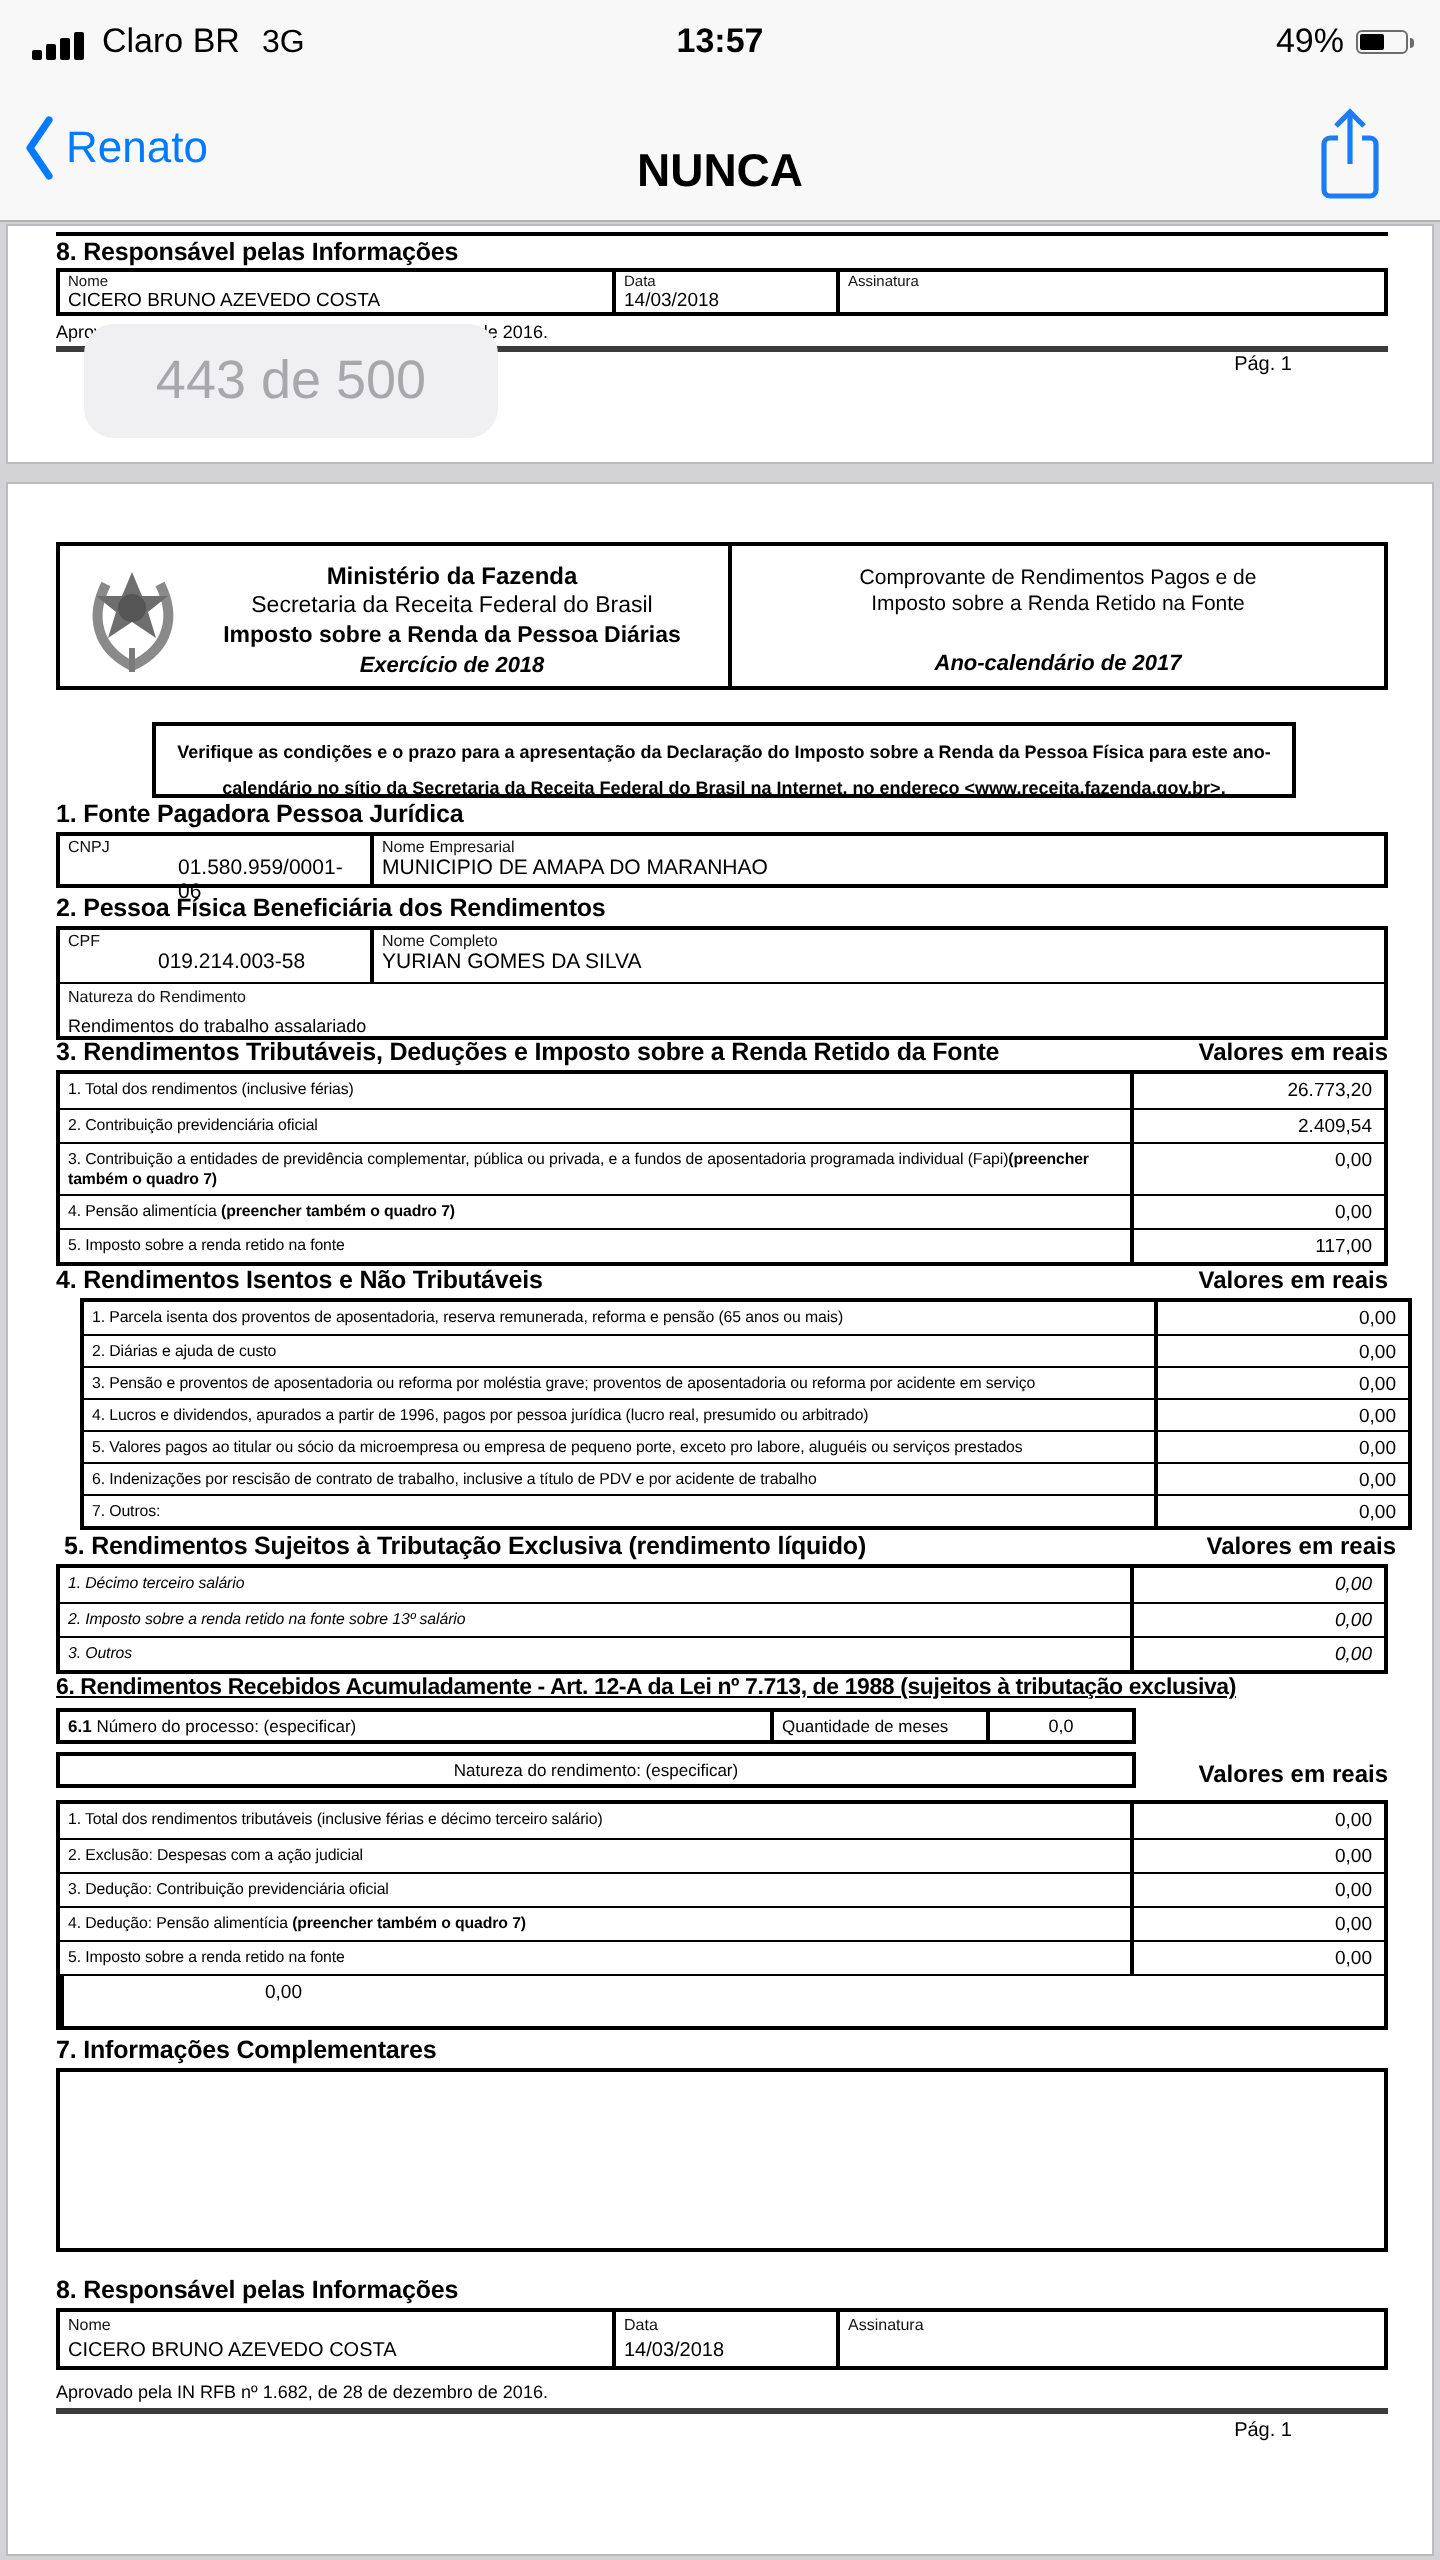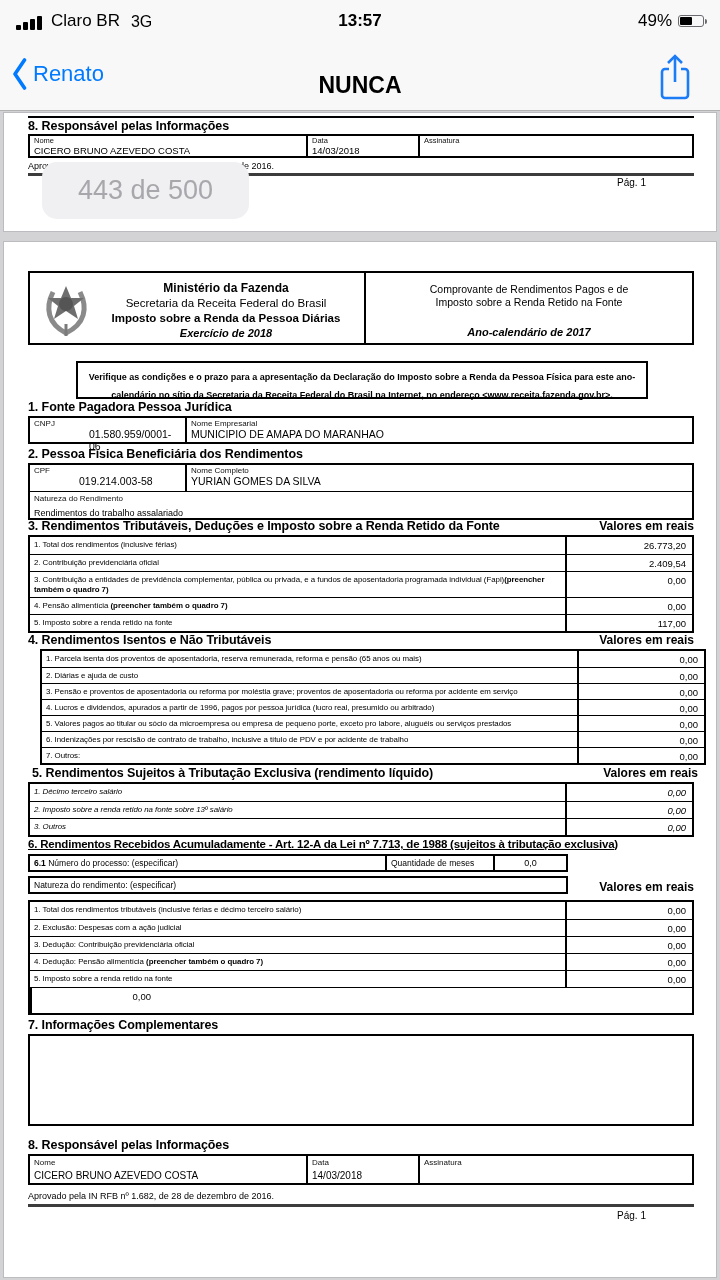--- a/index.html
+++ b/index.html
@@ -265,21 +265,21 @@
           </div>
       </div>
 
       <div class="abs sec-heading" style="left:24px; top:596px; font-size:11.5px; letter-spacing:-0.2px;text-decoration:underline;">6. Rendimentos Recebidos Acumuladamente - Art. 12-A da Lei nº 7.713, de 1988 (sujeitos à tributação exclusiva)</div>
       <div class="abs" style="left:24px; top:612px; width:540px; height:18px; border:2px solid #000; display:flex;">
         <div style="width:355px; font-size:8.5px; padding:2px 4px;"><b>6.1</b><span> Número do processo: (especificar)</span></div>
         <div style="width:108px; border-left:2px solid #000; font-size:8.5px; padding:2px 4px;">Quantidade de meses</div>
         <div style="flex:1; border-left:2px solid #000; font-size:9px; text-align:center; padding:2px 5px;">0,0</div>
       </div>
       <div class="abs" style="left:24px; top:634px; width:666px; display:flex; justify-content:space-between; align-items:flex-end;">
-        <div style="width:540px; height:18px; border:2px solid #000; font-size:8.5px; padding:2px 4px;">Natureza do rendimento: (especificar)</div>
+        <div style="width:540px; height:18px; border:2px solid #000; font-size:8.5px; padding:2px 4px;text-align:center;">Natureza do rendimento: (especificar)</div>
         <div class="values-label">Valores em reais</div>
       </div>
       <div class="abs ftable" style="left:24px; top:658px; width:666px;">
         <div class="frow r1">
             <div class="flabel"><span>1. Total dos rendimentos tributáveis (inclusive férias e décimo terceiro salário)</span></div>
             <div class="fval">0,00</div>
           </div>
         <div class="frow r1">
             <div class="flabel"><span>2. Exclusão: Despesas com a ação judicial</span></div>
             <div class="fval">0,00</div>

